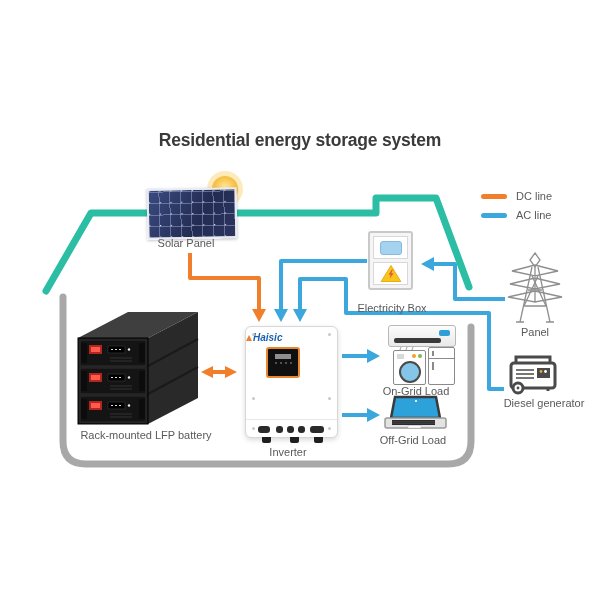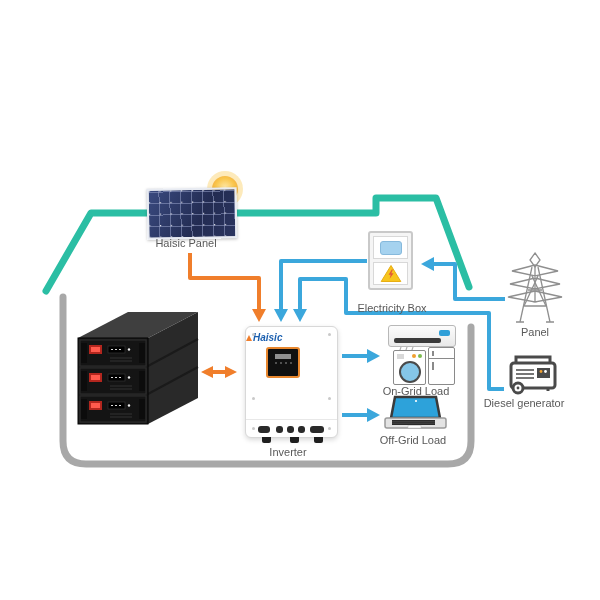--- a/index.html
+++ b/index.html
@@ -188,42 +188,54 @@
         <path d="M40,56 h22 M40,59 h22" stroke="#333" stroke-width="1.2"></path>
         <rect x="69" y="41" width="6" height="20" fill="#0C0C0C"></rect>
       </g>
     </g>
 
     <g transform="translate(398,343)">
       <path d="M2,9 C1,6 4,5 3,2 M8,9 C7,6 10,5 9,2 M14,9 C13,6 16,5 15,2" stroke="#AFAFAF" stroke-width="1.2" fill="none"></path>
     </g>
   </svg>
 
-
+  <div class="title">Residential energy storage system</div>
+
+  <div class="legend">
+    <div class="legend-row">
+      <span class="legend-bar dc"></span>
+      <span class="txt">DC line</span>
+    </div>
+    <div class="legend-row">
+      <span class="legend-bar ac"></span>
+      <span class="txt">AC line</span>
+    </div>
+  </div>
 
   <div class="comp solar-panel"></div>
-  <div class="lbl" style="left:186px;top:237px;">Haisic Panel</div>
+  <div class="lbl" style="left:186px;top:237px;">Solar Panel</div>
 
   <div class="comp ebox">
     <div class="ebox-cell">
       <div class="breaker"></div>
     </div>
     <div class="ebox-cell">
       <svg width="22" height="19" viewBox="0 0 22 19">
         <path d="M11,1.5 L20.8,17.5 H1.2 Z" fill="#F7C51E" stroke="#E8AE12" stroke-width="1"></path>
         <path d="M11.8,5.5 L8.6,10.8 H10.7 L9.6,14.8 L13.6,9.3 H11.3 L12.9,5.5 Z" fill="#E2573D"></path>
       </svg>
     </div>
   </div>
   <div class="lbl" style="left:392px;top:302px;">Electricity Box</div>
 
   <div class="lbl" style="left:535px;top:326px;">Panel</div>
 
-  <div class="lbl" style="left:524px;top:397px;">Diesel generator</div>
-
+  <div class="lbl" style="left:544px;top:397px;">Diesel generator</div>
+
+  <div class="lbl" style="left:146px;top:429px;">Rack-mounted LFP battery</div>
 
   <div class="comp inverter">
     <div class="inv-logo">
       <span class="mark"></span><span>Haisic</span>
     </div>
     <div class="inv-screen">
       <div class="inv-readout"></div>
       <div class="inv-leds">
           <i></i>
           <i></i>

